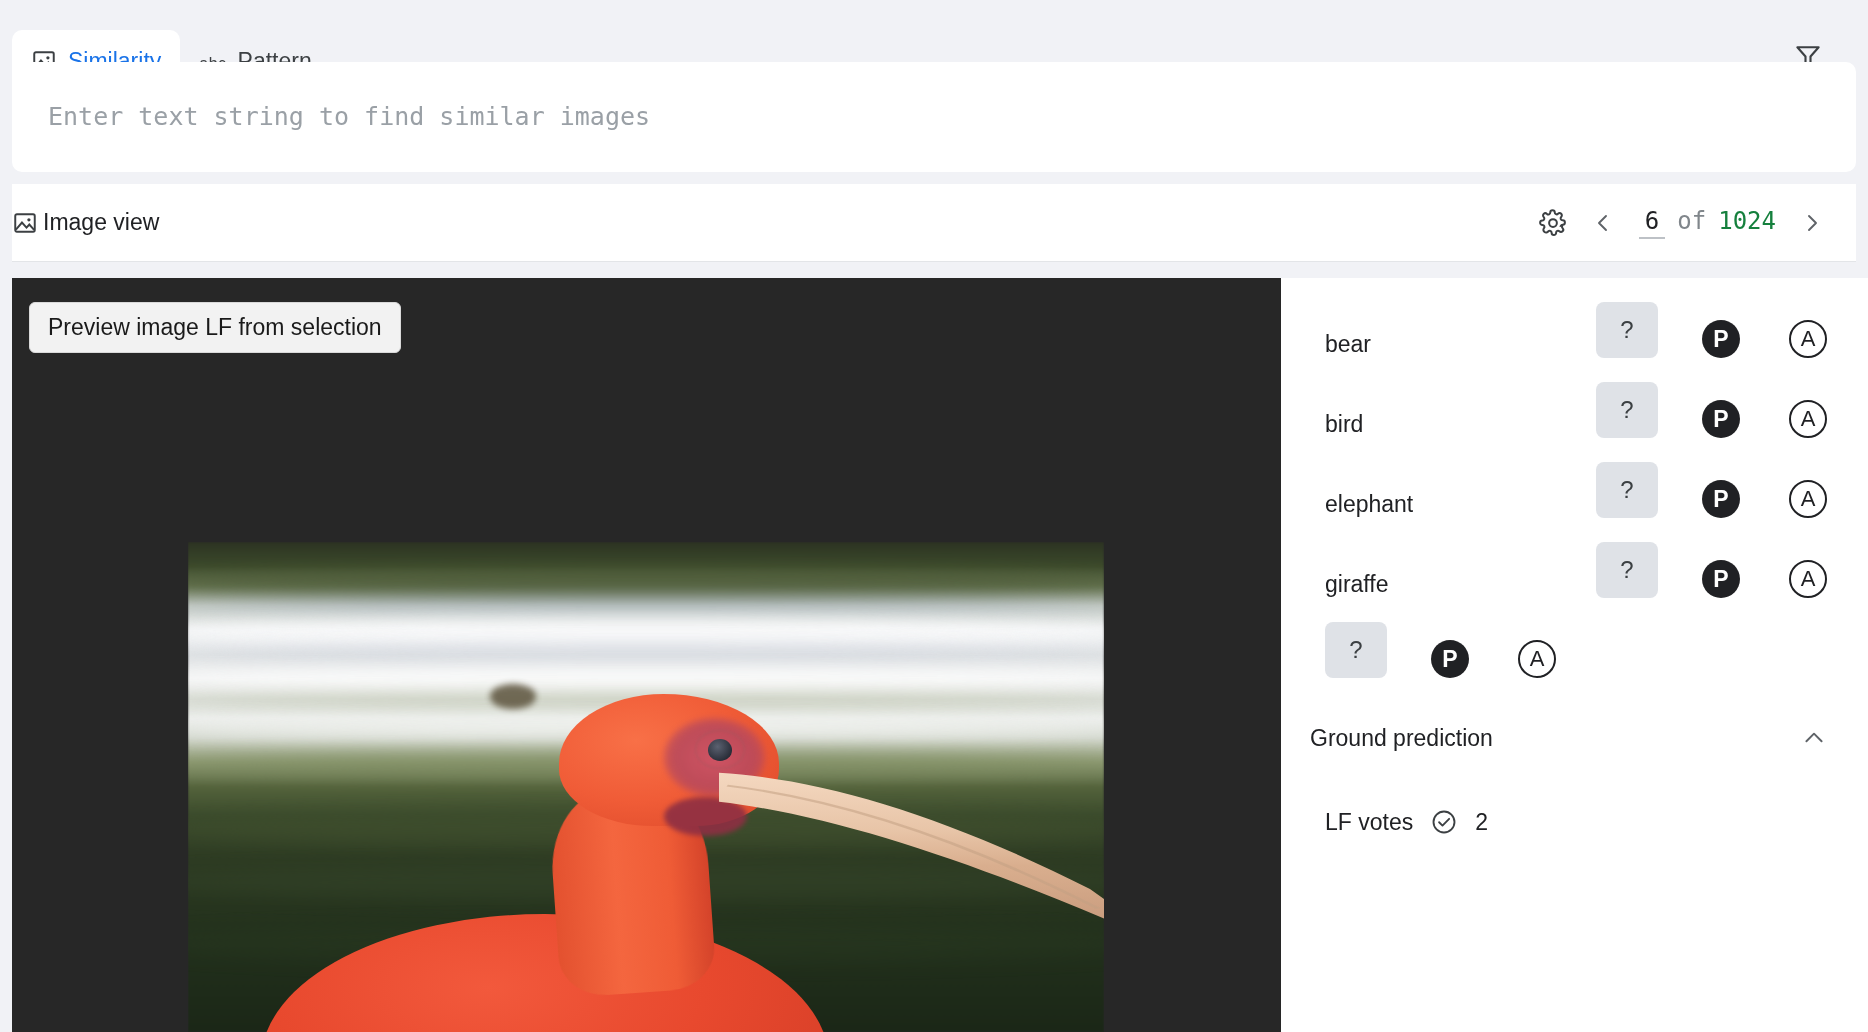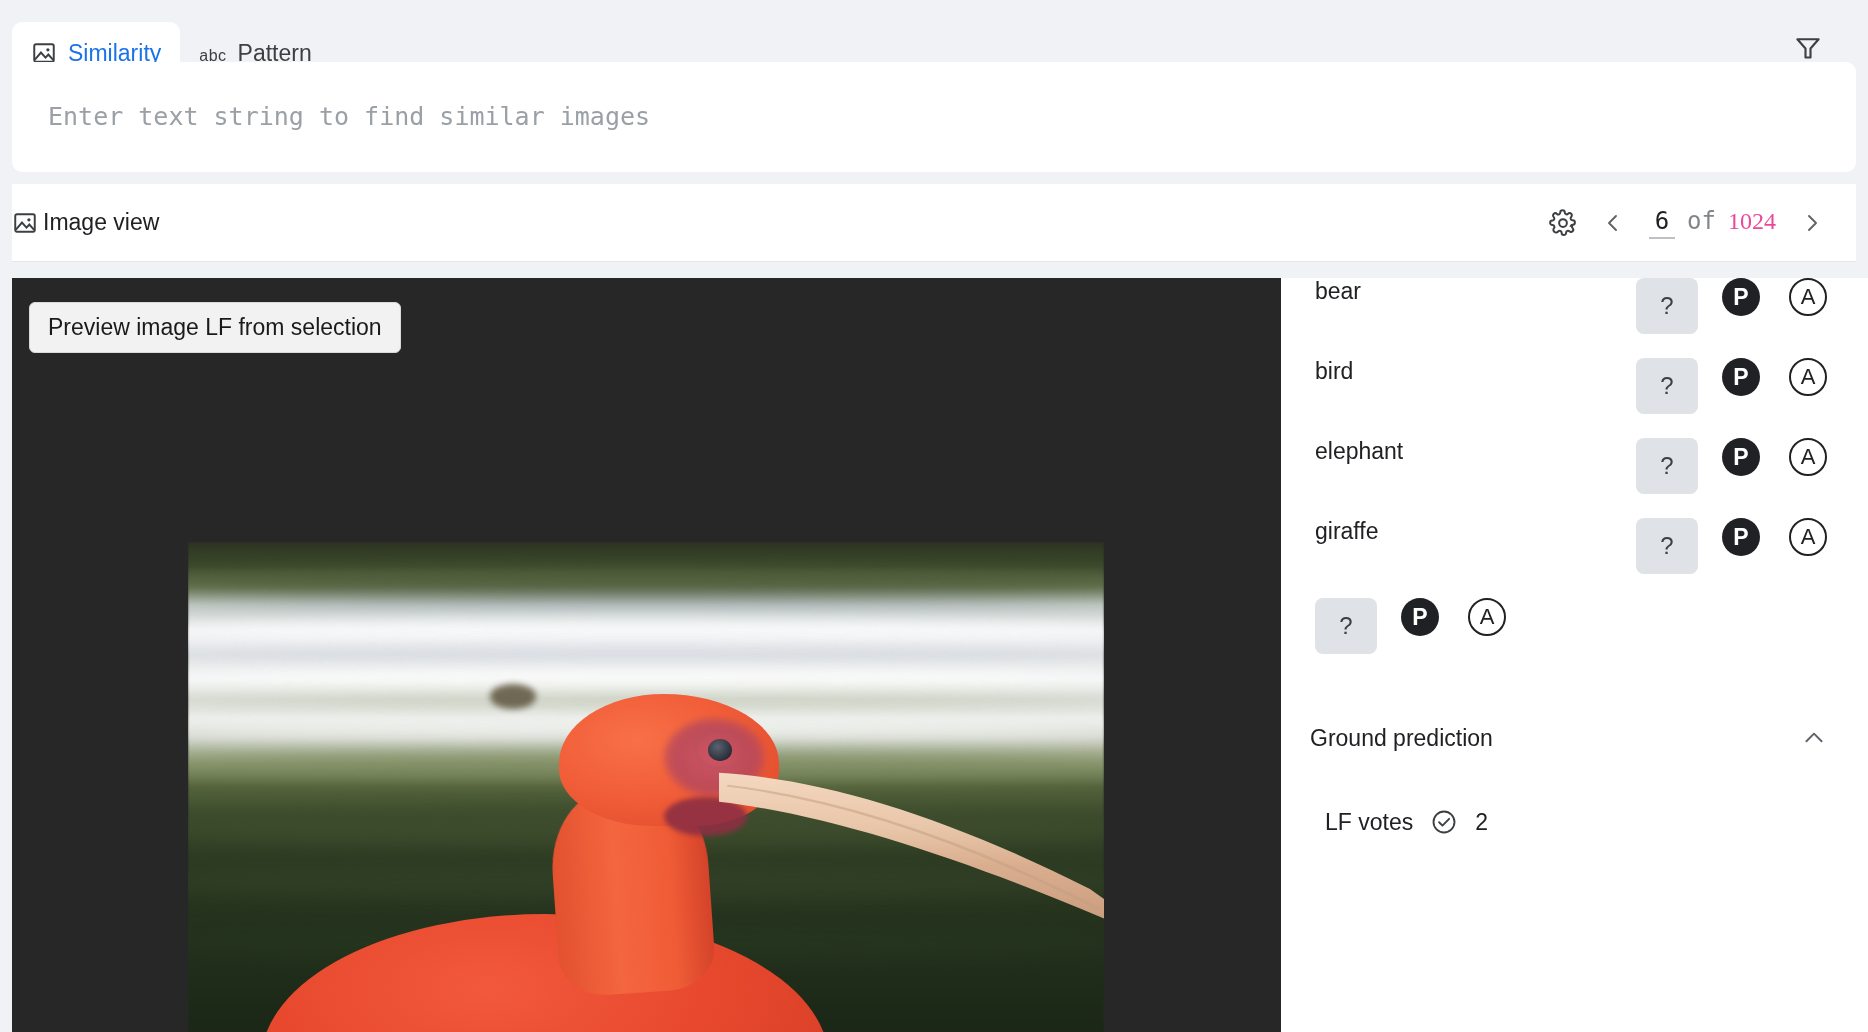--- a/index.html
+++ b/index.html
@@ -8,21 +8,21 @@
     height: 1032px;
     overflow: hidden;
     background: #f1f2f6;
     font-family: "Liberation Sans", sans-serif;
     -webkit-font-smoothing: antialiased;
   }
 
   
   .tabbar {
     position: absolute;
-    left: 0; top: 8px;
+    left: 0; top: 16px;
     width: 1868px; height: 76px;
     background: #f1f2f6;
     display: flex;
     align-items: flex-end;
   }
   .tabs {
     display: flex;
     align-items: flex-end;
     height: 76px;
     padding-left: 12px;
@@ -118,21 +118,21 @@
     padding: 0 8px;
   }
   .pager-current {
     color: #202124;
     border-bottom: 2px solid #bdc1c6;
     padding: 0 6px 2px 6px;
     min-width: 20px;
     text-align: center;
     cursor: text;
   }
-  .pager-total { color: #ec4899; font-family: Liberation Serif, serif; }
+  .pager-total { color: #15803d; }
 
   
   .image-panel {
     position: absolute;
     left: 12px; top: 278px;
     width: 1269px; height: 754px;
     background: #272727;
     overflow: hidden;
   }
   .lf-buttons {
@@ -302,23 +302,24 @@
     padding: 0 41px 0 29px;
     height: 52px;
     margin-top: 34px;
     cursor: pointer;
   }
   .section-title { font-size: 23px; color: #202124; }
   .chev { margin-left: auto; display: flex; align-items: center; }
 
   .gt-row {
     display: flex;
-    align-items: flex-start;
+    align-items: flex-end;
     height: 80px;
-    padding: 0 41px 0 34px;
+    padding: 0 41px 0 44px;
+    gap: 20px;
   }
   .gt-label {
     font-size: 23px;
     color: #202124;
     flex: 1;
   }
   .chip-q {
     width: 62px; height: 56px;
     background: #dfe2e7;
     border-radius: 8px;

